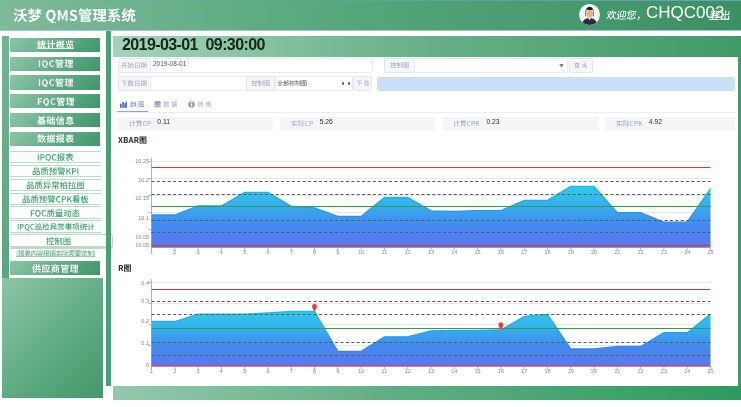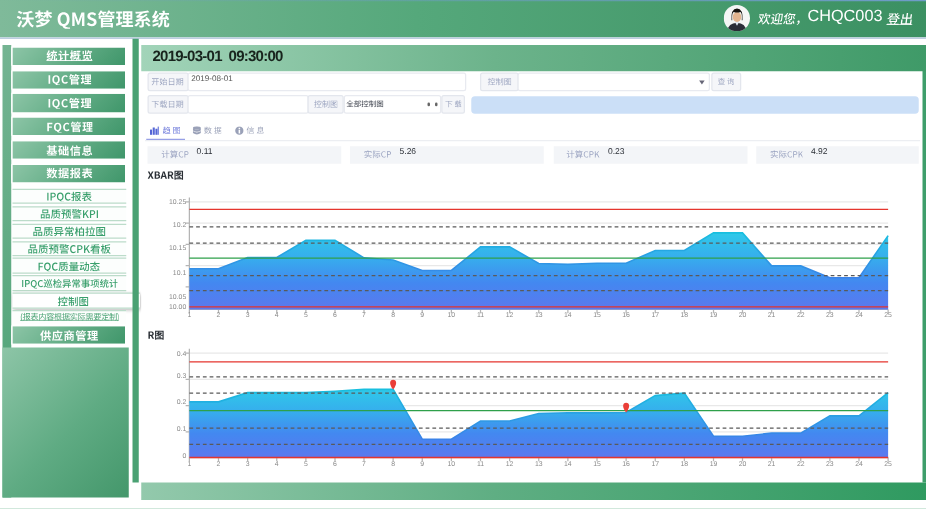--- a/index.html
+++ b/index.html
@@ -117,21 +117,21 @@
 <clipPath id="av">
       <circle cx="10.5" cy="10.5" r="10.5"></circle>
     </clipPath>
 <g clip-path="url(#av)">
 <path d="M2.8 21 Q3.6 14.3 10.5 14.1 Q17.4 14.3 18.2 21 Z" fill="#2a2d38"></path>
 <path d="M8.6 13 L12.6 13 L10.6 16.6 Z" fill="#dfe7f0"></path>
 <ellipse cx="10.6" cy="9.6" rx="3.4" ry="4.0" fill="#e2b48f"></ellipse>
 <path d="M6.2 12.2 Q5.6 2.9 10.6 2.8 Q15.6 2.9 15.0 12.2 L14.4 12.2 Q14.9 6.6 13.4 5.5 Q11 6.5 7.9 5.6 Q6.3 6.6 6.8 12.2 Z" fill="#16130f"></path>
 </g>
   </svg>
-<span style="position:absolute;left:646px;top:15.3px;margin-top:-8.3px;font-size:13px;font-weight:normal;line-height:11.5px;color:#fff;letter-spacing:0px;white-space:pre;">CHQC003</span>
+<span style="position:absolute;left:646px;top:15.3px;margin-top:-8.3px;font-size:17px;font-weight:normal;line-height:11.5px;color:#fff;letter-spacing:0px;white-space:pre;">CHQC003</span>
 <div style="position:absolute;left:0;top:30px;width:741px;height:6px;background:#fff"></div>
 <div style="position:absolute;left:0;top:30px;width:741px;height:1px;background:#a8bfd8"></div>
 <div style="position:absolute;left:2px;top:36px;width:6.5px;height:362px;background:linear-gradient(180deg,#74b492,#49a173)"></div>
 <div style="position:absolute;left:8.5px;top:36.8px;width:92.5px;height:16.2px;background:linear-gradient(135deg,#8dc5a7 0%,#68b08a 45%,#3f966a 100%);border:1px solid #fff;box-sizing:border-box;border-radius:1px"></div>
 <div style="position:absolute;left:8.5px;top:55.6px;width:92.5px;height:16.2px;background:linear-gradient(135deg,#8dc5a7 0%,#68b08a 45%,#3f966a 100%);border:1px solid #fff;box-sizing:border-box;border-radius:1px"></div>
 <div style="position:absolute;left:8.5px;top:74.4px;width:92.5px;height:16.2px;background:linear-gradient(135deg,#8dc5a7 0%,#68b08a 45%,#3f966a 100%);border:1px solid #fff;box-sizing:border-box;border-radius:1px"></div>
 <div style="position:absolute;left:8.5px;top:93.2px;width:92.5px;height:16.2px;background:linear-gradient(135deg,#8dc5a7 0%,#68b08a 45%,#3f966a 100%);border:1px solid #fff;box-sizing:border-box;border-radius:1px"></div>
 <div style="position:absolute;left:8.5px;top:112.0px;width:92.5px;height:16.2px;background:linear-gradient(135deg,#8dc5a7 0%,#68b08a 45%,#3f966a 100%);border:1px solid #fff;box-sizing:border-box;border-radius:1px"></div>
 <div style="position:absolute;left:8.5px;top:130.8px;width:92.5px;height:16.2px;background:linear-gradient(135deg,#8dc5a7 0%,#68b08a 45%,#3f966a 100%);border:1px solid #fff;box-sizing:border-box;border-radius:1px"></div>
 <div style="position:absolute;left:9.5px;top:150.7px;width:91.5px;height:12.6px;background:#fcfefd;border-top:1px solid #bcdcca;border-bottom:1px solid #bcdcca;box-sizing:border-box;"></div>
@@ -141,21 +141,21 @@
 <div style="position:absolute;left:9.5px;top:206.4px;width:91.5px;height:12.6px;background:#fcfefd;border-top:1px solid #bcdcca;border-bottom:1px solid #bcdcca;box-sizing:border-box;"></div>
 <div style="position:absolute;left:9.5px;top:220.4px;width:91.5px;height:12.6px;background:#fcfefd;border-top:1px solid #bcdcca;border-bottom:1px solid #bcdcca;box-sizing:border-box;"></div>
 <div style="position:absolute;left:9.5px;top:234.3px;width:102px;height:12.6px;background:#fff;border-top:1px solid #bcdcca;border-bottom:1px solid #bcdcca;box-sizing:border-box;box-shadow:1px 1px 3px rgba(0,0,0,0.3);"></div>
 <div style="position:absolute;left:9.5px;top:247.9px;width:91.5px;height:11.4px;background:#fdfefd;border-top:1px solid #bcdcca;box-sizing:border-box"></div>
 <div style="position:absolute;left:8.5px;top:260.4px;width:92.5px;height:15.4px;background:linear-gradient(135deg,#8dc5a7 0%,#68b08a 45%,#3f966a 100%);border:1px solid #fff;box-sizing:border-box;border-radius:1px"></div>
 <div style="position:absolute;left:2px;top:277.8px;width:101px;height:120px;background:linear-gradient(135deg,#8dc5a7 0%,#5fab83 55%,#44976b 100%)"></div>
 <div style="position:absolute;left:105.5px;top:31px;width:5px;height:354.5px;background:#4aa173"></div>
 <div style="position:absolute;left:112.5px;top:36px;width:628.5px;height:350px;background:#fff"></div>
 <div style="position:absolute;left:737.5px;top:36px;width:3px;height:350px;background:#3e9e6b"></div>
 <div style="position:absolute;left:112.5px;top:36px;width:628.5px;height:21px;background:linear-gradient(90deg,#a2d4b9 0%,#6cb38b 45%,#3f9a68 100%)"></div>
-<span style="position:absolute;left:122px;top:47px;margin-top:-7.2px;font-size:12px;font-weight:bold;line-height:10px;color:#18241d;letter-spacing:-0.6px;white-space:pre;">2019-03-01&nbsp; 09:30:00</span>
+<span style="position:absolute;left:122px;top:47px;margin-top:-7.2px;font-size:16px;font-weight:bold;line-height:10px;color:#18241d;letter-spacing:-0.6px;white-space:pre;">2019-03-01&nbsp; 09:30:00</span>
 <div style="position:absolute;left:117.5px;top:58px;width:33px;height:14.5px;background:#f5f6f9;border:1px solid #e3e6ed;box-sizing:border-box;border-radius:2px"></div>
 <div style="position:absolute;left:149.5px;top:58px;width:223px;height:14.5px;background:#fff;border:1px solid #e8eaf0;box-sizing:border-box;border-radius:2px"></div>
 <span style="position:absolute;left:153px;top:65.8px;margin-top:-4.7px;font-size:6.5px;font-weight:normal;line-height:6.5px;color:#555;letter-spacing:0px;white-space:pre;">2019-08-01</span>
 <div style="position:absolute;left:384px;top:58px;width:31px;height:14.5px;background:#f5f6f9;border:1px solid #e3e6ed;box-sizing:border-box;border-radius:2px"></div>
 <div style="position:absolute;left:414px;top:58px;width:153.5px;height:14.5px;background:#fff;border:1px solid #e8eaf0;box-sizing:border-box;border-radius:2px"></div>
 <svg style="position:absolute;left:559px;top:64px" width="5" height="4">
     <path d="M0.3 0.3 L4.7 0.3 L2.5 3.5 Z" fill="#667"></path>
   </svg>
 <div style="position:absolute;left:568.5px;top:58px;width:24px;height:14.5px;background:#f5f6f9;border:1px solid #e3e6ed;box-sizing:border-box;border-radius:2px"></div>
 <div style="position:absolute;left:117.5px;top:76px;width:33px;height:14.5px;background:#f5f6f9;border:1px solid #e3e6ed;box-sizing:border-box;border-radius:2px"></div>

